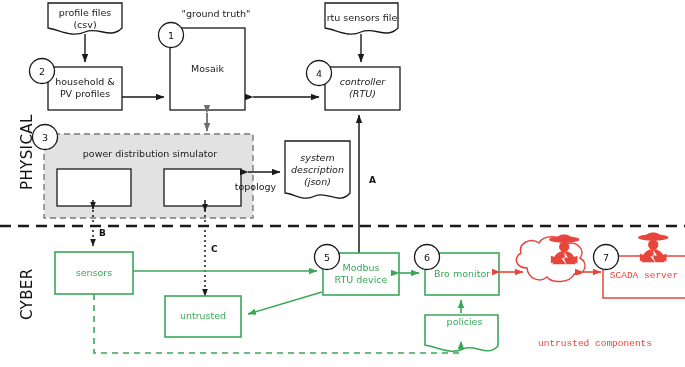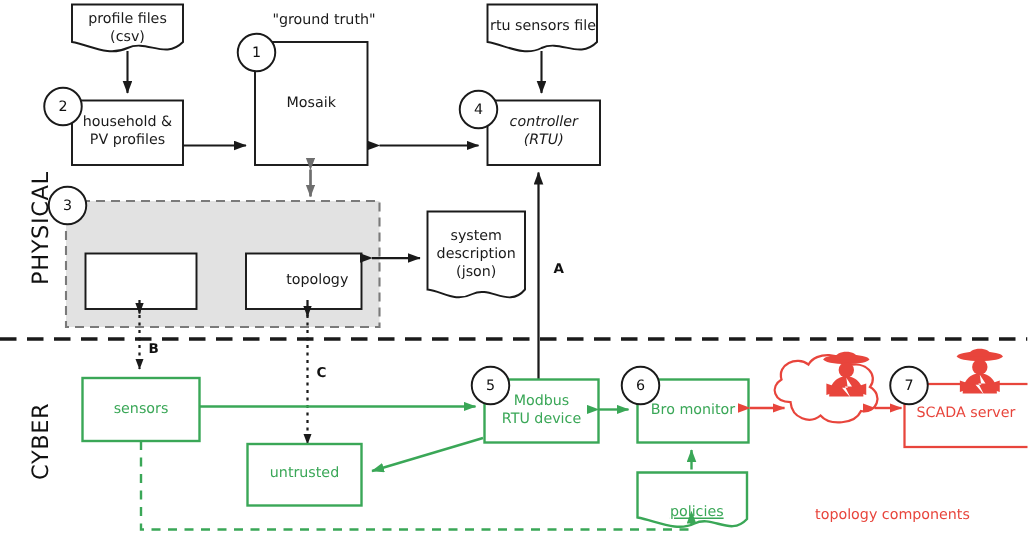--- a/index.html
+++ b/index.html
@@ -1,21 +1,21 @@
 <!DOCTYPE html>
 <html><head>
 <meta charset="utf-8">
 <style>
   html,body{margin:0;padding:0;background:#ffffff;}
   body{width:685px;height:367px;overflow:hidden;font-family:"DejaVu Sans","Liberation Sans",sans-serif;}
   #stage{position:relative;width:685px;height:367px;}
   #stage svg{position:absolute;left:0;top:0;}
   .lbl{position:absolute;font-size:9.5px;color:#1a1a1a;text-align:center;line-height:12px;white-space:pre-line;}
   .lbl.grn{color:#3aa757;}
-  .lbl.red{color:#e8453c;}
+  .lbl.red{color:#e8453c;font-family:Liberation Mono, monospace;}
   .side{position:absolute;font-size:15px;letter-spacing:.4px;color:#111;
         transform-origin:0 0;transform:rotate(-90deg);white-space:nowrap;}
   .num{position:absolute;font-size:9.5px;color:#111;text-align:center;width:18px;}
   .mark{position:absolute;font-size:9px;font-weight:bold;color:#111;}
 </style>
 </head>
 <body>
 
 <div id="stage">
 
@@ -136,38 +136,39 @@
   <div class="lbl" style="left:48px;top:7px;width:74px;text-align:center;">profile files
 (csv)</div>
   <div class="lbl" style="left:46px;top:76px;width:78px;">household &amp;
 PV profiles</div>
   <div class="lbl" style="left:170px;top:8px;width:92px;">"ground truth"</div>
   <div class="lbl" style="left:170px;top:63px;width:75px;">Mosaik</div>
   <div class="lbl" style="left:322px;top:12px;width:80px;">rtu sensors file</div>
   <div class="lbl" style="left:323px;top:76px;width:79px;font-style:italic;">controller
 (RTU)</div>
 
-  <div class="lbl" style="left:164px;top:181px;width:95px;">topology</div>
-  <div class="lbl" style="left:285px;top:152px;width:65px;">system
+  <div class="lbl" style="left:52px;top:148px;width:196px;">power distribution simulator</div>
+  <div class="lbl" style="left:164px;top:181px;width:95px;padding-left:44px;">topology</div>
+  <div class="lbl" style="left:285px;top:152px;width:65px;font-style:italic;">system
 description
 (json)</div>
 
   <div class="mark" style="left:369px;top:175px;">A</div>
   <div class="mark" style="left:99px;top:228px;">B</div>
   <div class="mark" style="left:211px;top:244px;">C</div>
 
   <div class="lbl grn" style="left:55px;top:267px;width:78px;">sensors</div>
   <div class="lbl grn" style="left:165px;top:310px;width:76px;">untrusted</div>
   <div class="lbl grn" style="left:322px;top:262px;width:78px;">Modbus
 RTU device</div>
   <div class="lbl grn" style="left:425px;top:268px;width:74px;">Bro monitor</div>
-  <div class="lbl grn" style="left:425px;top:336px;width:79px;text-decoration:underline;">policies</div>
+  <div class="lbl grn" style="left:425px;top:316px;width:79px;">policies</div>
 
   <div class="lbl red" style="left:603px;top:270px;width:82px;">SCADA server</div>
-  <div class="lbl red" style="left:520px;top:338px;width:150px;">topology components</div>
+  <div class="lbl red" style="left:520px;top:338px;width:150px;">untrusted components</div>
 
   <div class="num" style="left:162px;top:30px;">1</div>
   <div class="num" style="left:33px;top:66px;">2</div>
   <div class="num" style="left:36px;top:132px;">3</div>
   <div class="num" style="left:310px;top:68px;">4</div>
   <div class="num" style="left:318px;top:252px;">5</div>
   <div class="num" style="left:418px;top:252px;">6</div>
   <div class="num" style="left:597px;top:252px;">7</div>
 
 </div>

